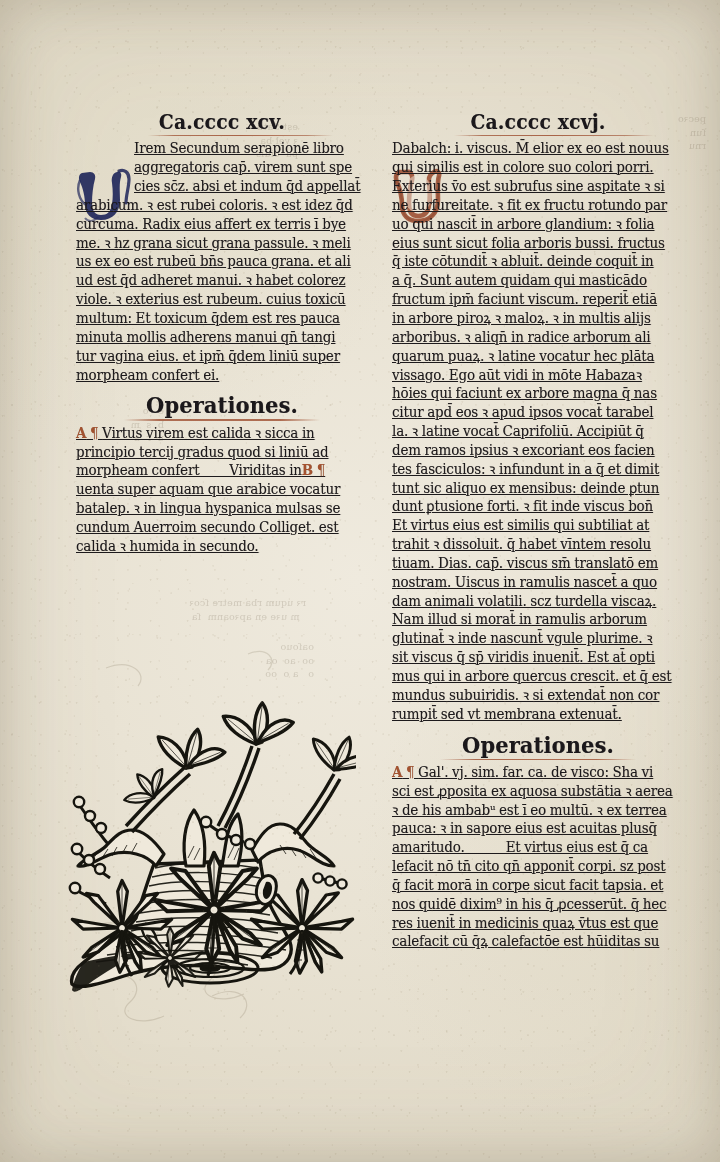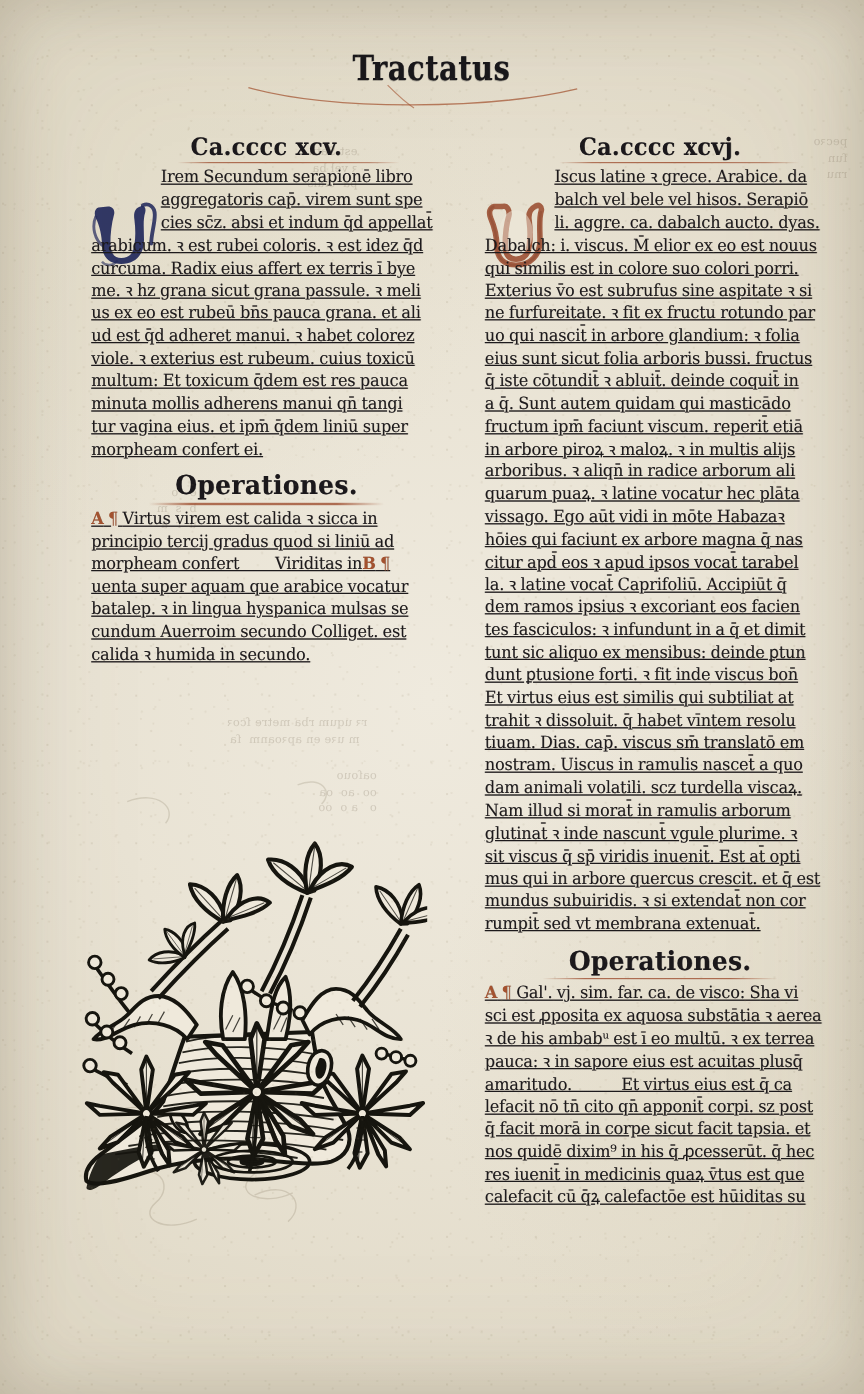--- a/index.html
+++ b/index.html
@@ -91,21 +91,21 @@
     pointer-events: none;
   }
 
   
   .col {
     position: absolute;
     top: 110px;
     width: 292px;
   }
   #colL { left: 76px; }
-  #colR { left: 404px; }
+  #colR { left: 392px; }
 
   .chaphead {
     text-align: center;
     font-family: "DejaVu Serif", serif;
     font-weight: 700;
     font-size: 20px;
     letter-spacing: 0.3px;
     color: #1b181b;
     transform: scaleX(0.93);
     position: relative;
@@ -192,27 +192,20 @@
 u  r  a</div>
   <div class="ghost" style="left:556px; top:112px; width:150px;">pecꝛo
 ſun
 rnu</div>
   <div class="ghost" style="left:56px; top:596px; width:250px;">rꝛ uqum rba metre ſcoꝛ
   m uꝛe en apꝛoanm  ſa</div>
   <div class="ghost" style="left:84px; top:640px; width:230px;">oaſouo
 oo  ao  oa
 o   a o  oo</div>
 
-  <div id="runhead">
-    <span class="txt">Tractatus</span>
-    <svg class="swash" viewBox="0 0 280 22">
-      <path d="M2,3 C70,22 200,22 276,4" fill="none" stroke="#a4522f" stroke-width="1.1" opacity="0.72"></path>
-      <path d="M118,1 C126,9 132,15 140,20" fill="none" stroke="#a4522f" stroke-width="1" opacity="0.6"></path>
-    </svg>
-  </div>
 
   <div class="col" id="colL">
 
     <div class="chaphead">Ca.cccc xcv.</div>
     <div class="chaprule"></div>
 
     <div style="position:relative;">
 
       <div class="initial" id="initL">
         <svg viewBox="0 0 56 56">
@@ -272,25 +265,20 @@
           <path d="M8,5 C4,6 3,10 5,15 C8,22 10,31 10,38 C10,48 16,54 26,54
                    C38,54 46,46 46,33 C46,25 45,15 47,9 C48,5 45,3 42,5
                    C38,7 36,11 37,17 C38,25 38,32 37,38 C36,46 32,49 26,49
                    C20,49 17,45 17,37 C17,29 18,20 20,13 C21,9 19,4 15,5 Z" fill="none" stroke="#9c5134" stroke-width="4.6" stroke-linejoin="round" opacity="0.9"></path>
           <path d="M8,5 C4,6 3,10 5,15 C8,22 10,31 10,38 C10,48 16,54 26,54
                    C38,54 46,46 46,33 C46,25 45,15 47,9" fill="none" stroke="#8d4a2f" stroke-width="2" opacity="0.5"></path>
           <ellipse cx="26" cy="27" rx="14" ry="19" fill="#efe9db" opacity="0.5"></ellipse>
         </svg>
       </div>
 
-      <div class="body indent3">
-        <span class="ln">Iscus latine ꝛ grece. Arabice. da</span>
-        <span class="ln">balch vel bele vel hisos. Serapiō</span>
-        <span class="ln">li. aggre. ca. dabalch aucto. dyas.</span>
-      </div>
 
       <div class="body">
         <span class="ln">Dabalch: i. viscus. M̄ elior ex eo est nouus</span>
         <span class="ln">qui similis est in colore suo colori porri.</span>
         <span class="ln">Exterius v̄o est subrufus sine aspitate ꝛ si</span>
         <span class="ln">ne furfureitate. ꝛ fit ex fructu rotundo par</span>
         <span class="ln">uo qui nascit̄ in arbore glandium: ꝛ folia</span>
         <span class="ln">eius sunt sicut folia arboris bussi. fructus</span>
         <span class="ln">q̄ iste cōtundit̄ ꝛ abluit̄. deinde coquit̄ in</span>
         <span class="ln">a q̄. Sunt autem quidam qui masticādo</span>

